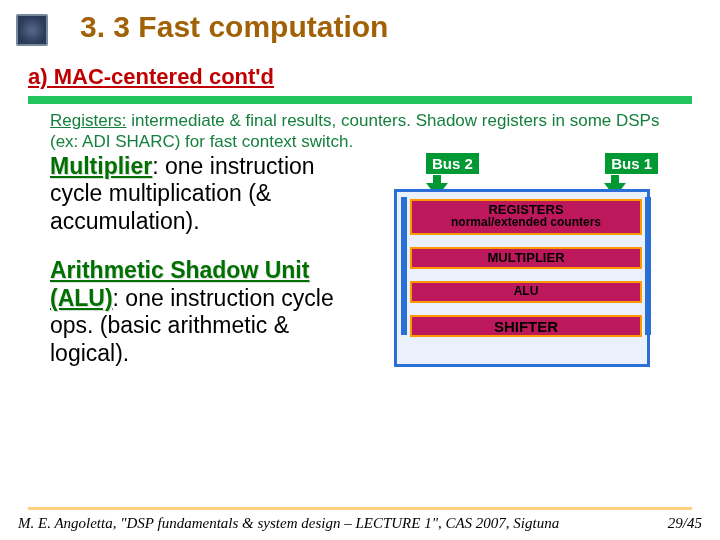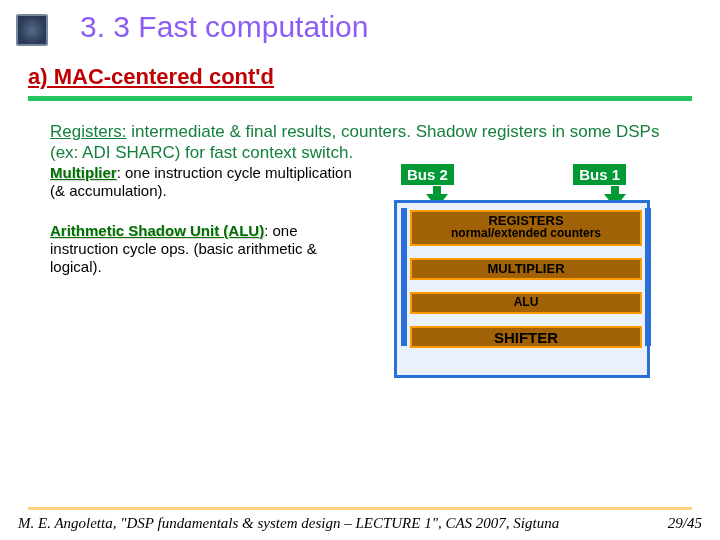--- a/index.html
+++ b/index.html
@@ -5,52 +5,52 @@
   * { margin: 0; padding: 0; box-sizing: border-box; }
   body {
     width: 720px; height: 540px;
     font-family: "Comic Sans MS", cursive, sans-serif;
     background: #fff;
     position: relative;
     overflow: hidden;
   }
   .page { width: 100%; height: 100%; padding: 10px 28px 30px 28px; }
   .title {
-    font-size: 30px; font-weight: normal;
-    color: #8b5cf6;
+    font-size: 30px; font-weight: bold;
+    color: #a16207;
     margin-left: 52px;
     margin-bottom: 14px;
   }
   .subtitle {
     font-size: 22px; font-weight: bold;
     color: #c00000;
     text-decoration: underline;
     margin-top: 6px;
     display: inline-block;
     padding-bottom: 2px;
   }
   .subtitle-wrap {
-    border-bottom: 5px solid #22c55e;
+    border-bottom: 8px solid #22c55e;
     padding-bottom: 4px;
-    margin-bottom: 20px;
+    margin-bottom: 6px;
   }
   .para-registers {
     font-size: 17px;
     color: #15803d;
     margin-left: 22px;
     line-height: 1.25;
   }
   .para-registers .u { text-decoration: underline; }
   .content-row {
     display: flex;
     align-items: flex-start;
     margin-left: 22px;
   }
   .left-col { flex: 0 0 310px; }
-  .item { margin-bottom: 22px; font-size: 15px; line-height: 1.2; }
+  .item { margin-bottom: 22px; font-size: 23px; line-height: 1.2; }
   .item .tkey {
     color: #007000; font-weight: bold; text-decoration: underline;
     text-shadow: 1px 1px 0 rgba(0,0,0,0.15);
   }
   .diagram {
     flex: 0 0 280px;
     margin-left: 26px;
     position: relative;
     height: 220px;
   }
@@ -64,22 +64,22 @@
   .bus-label {
     position: absolute;
     top: 0;
     font-family: Arial, sans-serif;
     font-weight: bold;
     font-size: 15px;
     color: #fff;
     background: #009933;
     padding: 2px 6px;
   }
-  .bus2 { left: 15px; }
-  .bus1 { right: 40px; }
+  .bus2 { left: 40px; }
+  .bus1 { right: 8px; }
   .arrow-down {
     position: absolute;
     top: 22px;
     width: 22px; height: 22px;
   }
   .arrow-down::before {
     content: "";
     position: absolute;
     left: 7px; top: 0;
     width: 8px; height: 10px;
@@ -92,21 +92,21 @@
     border-left: 11px solid transparent;
     border-right: 11px solid transparent;
     border-top: 14px solid #009933;
   }
   .a2 { left: 40px; }
   .a1 { right: 40px; }
   .dblock {
     position: absolute;
     left: 24px; right: 24px;
     border: 2px solid #ff9900;
-    background: #a16207;
+    background: #be185d;
     font-family: Arial, sans-serif;
     font-weight: bold;
     text-align: center;
     line-height: 1.05;
     padding: 2px 8px;
   }
   .b-reg { top: 46px; height: 36px; font-size: 12px; }
   .b-reg .big { font-size: 13px; }
   .b-mul { top: 94px; height: 22px; font-size: 13px; }
   .b-alu { top: 128px; height: 22px; font-size: 12px; }

